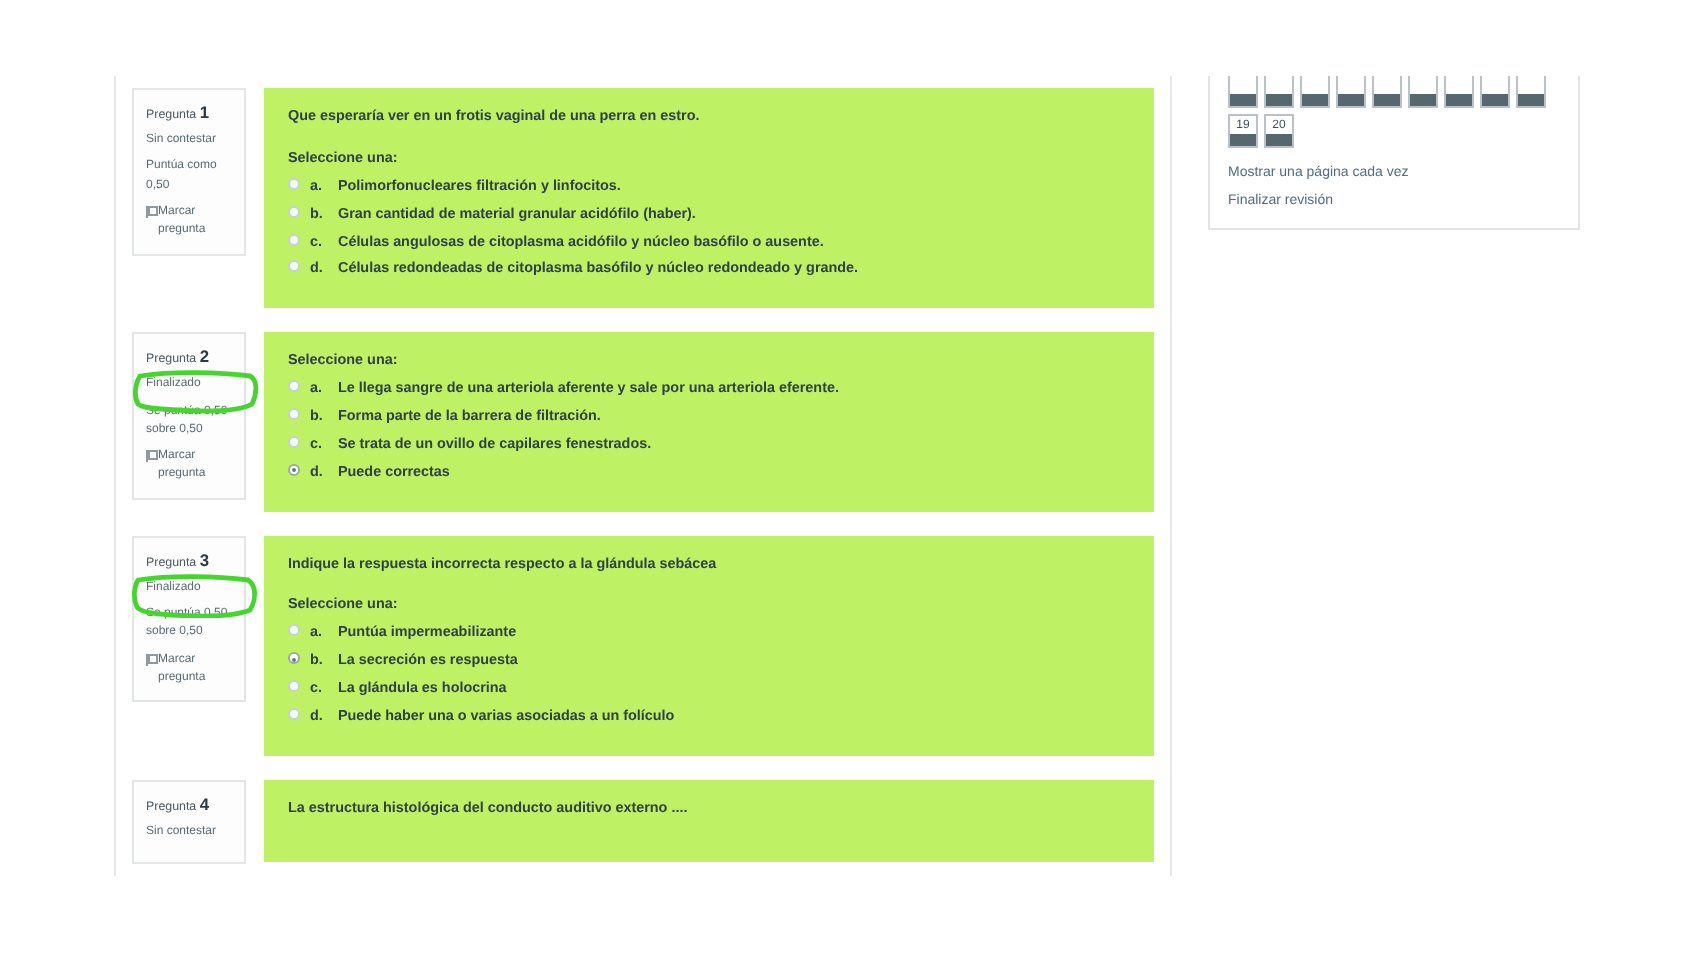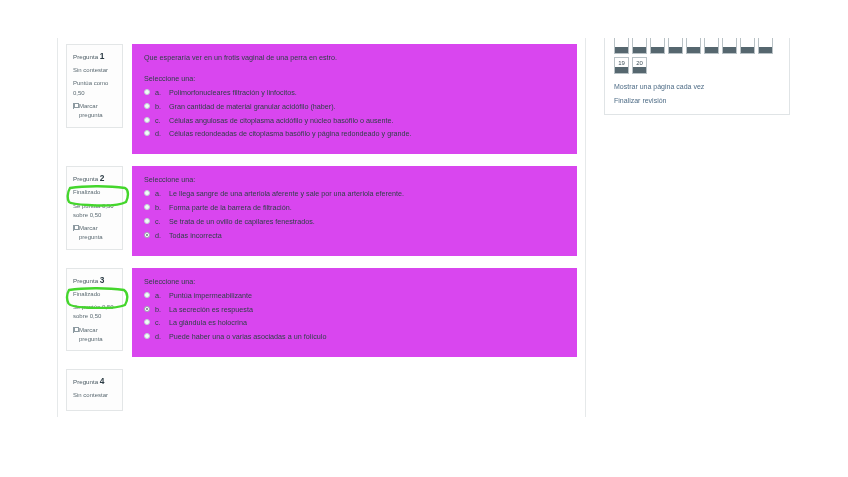--- a/index.html
+++ b/index.html
@@ -126,23 +126,24 @@
     left: -3px;
     top: 18px;
     width: 66px;
     height: 22px;
     pointer-events: none;
   }
 
   
   .qcontent {
     flex: 1;
-    background: #d946ef;
+    background: #bef264;
     padding: 9px 12px 11px 12px;
     min-height: 0;
+    font-weight: bold;
   }
 
   .qtext {
     font-size: 7.2px;
     color: #2f4047;
     line-height: 1.5;
     margin-bottom: 10px;
   }
 
   .qprompt {
@@ -285,21 +286,21 @@
               <span class="atext">Gran cantidad de material granular acidófilo (haber).</span>
             </div>
             <div class="ans">
               <span class="radio"></span>
               <span class="letter">c.</span>
               <span class="atext">Células angulosas de citoplasma acidófilo y núcleo basófilo o ausente.</span>
             </div>
             <div class="ans">
               <span class="radio"></span>
               <span class="letter">d.</span>
-              <span class="atext">Células redondeadas de citoplasma basófilo y página redondeado y grande.</span>
+              <span class="atext">Células redondeadas de citoplasma basófilo y núcleo redondeado y grande.</span>
             </div>
           </div>
         </div>
       </div>
 
       <div class="question">
         <div class="qinfo">
           <div class="qnum">
             <span>Pregunta</span>
             <b>2</b>
@@ -328,21 +329,21 @@
               <span class="atext">Forma parte de la barrera de filtración.</span>
             </div>
             <div class="ans">
               <span class="radio"></span>
               <span class="letter">c.</span>
               <span class="atext">Se trata de un ovillo de capilares fenestrados.</span>
             </div>
             <div class="ans">
               <span class="radio checked"></span>
               <span class="letter">d.</span>
-              <span class="atext">Todas incorrecta</span>
+              <span class="atext">Puede correctas</span>
             </div>
           </div>
         </div>
       </div>
 
       <div class="question">
         <div class="qinfo">
           <div class="qnum">
             <span>Pregunta</span>
             <b>3</b>
@@ -351,20 +352,21 @@
           <div class="qgrade">Se puntúa 0,50 sobre 0,50</div>
           <div class="qflag">
             <span class="flag-ico"></span>
             <span class="flag-text">Marcar pregunta</span>
           </div>
           <svg class="annot" viewBox="0 0 66 22" preserveAspectRatio="none">
             <path d="M5,3 C21,0.5 45,1 60,3 C64.5,6 64,13 61,18 C54,21 38,21.5 22,20.5 C13,20 6,19 4.5,16.5 C2.8,13 2.5,7.5 5,3 Z" fill="none" stroke="#44d62c" stroke-width="2.4" stroke-linejoin="round" stroke-linecap="round"></path>
           </svg>
         </div>
         <div class="qcontent">
+          <div class="qtext">Indique la respuesta incorrecta respecto a la glándula sebácea</div>
           <div class="qprompt">Seleccione una:</div>
           <div class="answers">
             <div class="ans">
               <span class="radio"></span>
               <span class="letter">a.</span>
               <span class="atext">Puntúa impermeabilizante</span>
             </div>
             <div class="ans">
               <span class="radio checked"></span>
               <span class="letter">b.</span>
@@ -385,20 +387,23 @@
       </div>
 
       <div class="question">
         <div class="qinfo">
           <div class="qnum">
             <span>Pregunta</span>
             <b>4</b>
           </div>
           <div class="qstate">Sin contestar</div>
         </div>
+        <div class="qcontent">
+          <div class="qtext">La estructura histológica del conducto auditivo externo ....</div>
+        </div>
       </div>
 
     </div>
 
     <div class="navpanel">
       <div class="navgrid">
         <div class="navbox"><span class="n"></span></div>
         <div class="navbox"><span class="n"></span></div>
         <div class="navbox"><span class="n"></span></div>
         <div class="navbox"><span class="n"></span></div>

